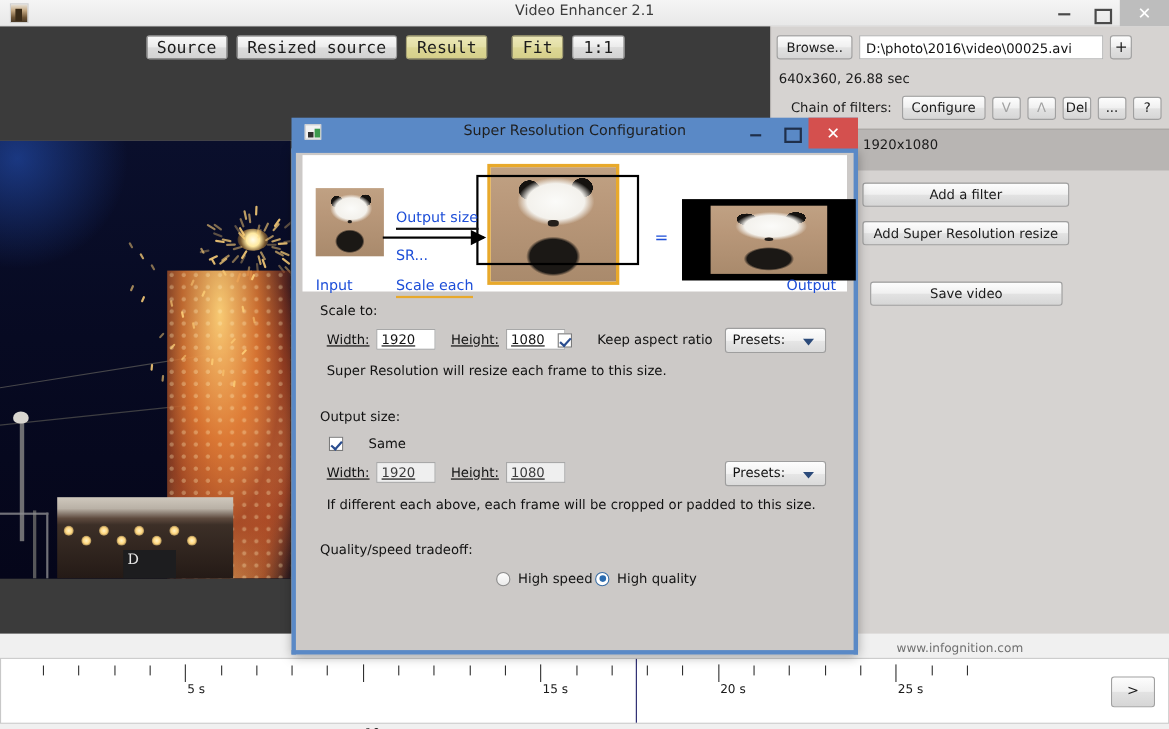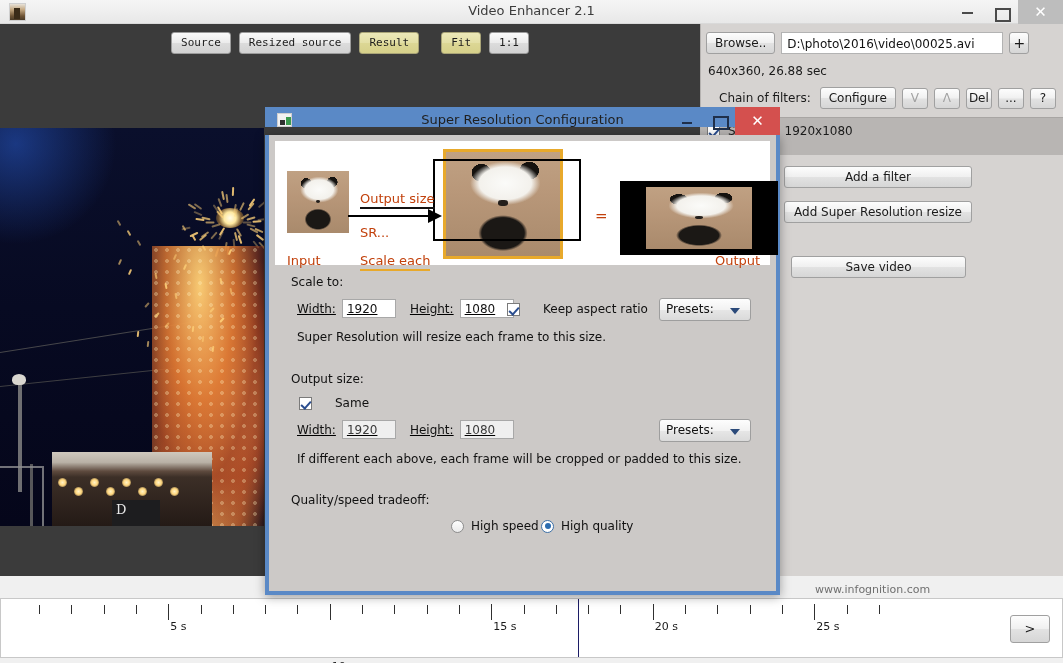--- a/index.html
+++ b/index.html
@@ -62,21 +62,21 @@
   }
   .tool-row {
     position: absolute; left: 0; top: 8px; width: 700px;
     display: flex; justify-content: center; align-items: center; gap: 8px;
   }
   .tbtn {
     background: linear-gradient(to bottom,#fafafa 0%,#ebebeb 50%,#dcdcdc 51%,#d2d2d2 100%);
     border: 1px solid #9b9b9b;
     border-radius: 3px;
     padding: 3px 9px;
-    font-size: 11px;
+    font-size: 15px;
     color: #1c1c1c;
     font-family: "DejaVu Sans Mono", "Liberation Mono", monospace;
     line-height: 14px;
     white-space: nowrap;
   }
   .tbtn.active {
     background: linear-gradient(to bottom,#ece8b8 0%,#e3dfa5 50%,#dcd795 51%,#d6d08a 100%);
     border-color: #a9a477;
   }
   .tbtn.gap { margin-left: 14px; }
@@ -224,21 +224,21 @@
 
   
   .dialog {
     position: absolute; left: 265px; top: 135px; width: 515px; height: 460px;
     background: #ccc9c7;
     border: 4px solid #5a89c6;
     border-top: none;
     box-shadow: 0 2px 10px rgba(0,0,0,0.35);
   }
   .dlg-title {
-    position: absolute; left: -4px; top: -28px; width: 515px; height: 20px;
+    position: absolute; left: -4px; top: -28px; width: 515px; height: 32px;
     background: #5a89c6;
   }
   .dlg-icon {
     position: absolute; left: 12px; top: 6px; width: 15px; height: 14px;
     background: #f2f2f2; border: 1px solid #cfcfcf;
   }
   .dlg-icon::before { content:""; position:absolute; left:2px; top:6px; width:5px; height:5px; background:#303030;}
   .dlg-icon::after  { content:""; position:absolute; left:8px; top:3px; width:5px; height:8px; background:#3c9a4e;}
   .dlg-title-text {
     position: absolute; left: 0; top: 5px; width: 515px; text-align: center;
@@ -283,21 +283,21 @@
   }
   .d-cropbox {
     position: absolute; left: 158px; top: 18px; width: 148px; height: 82px;
     border: 2px solid #000; background: transparent;
   }
   .d-arrow { position: absolute; left: 73px; top: 74px; width: 92px; height: 2px; background: #000; }
   .d-arrow::after {
     content:""; position:absolute; right:-2px; top:-6px;
     border-left: 14px solid #000; border-top: 7px solid transparent; border-bottom: 7px solid transparent;
   }
-  .d-lbl { position: absolute; font-size: 13px; color: #c2410c; font-family: "DejaVu Sans", sans-serif; }
+  .d-lbl { position: absolute; font-size: 13px; color: #1d4ed8; font-family: "DejaVu Sans", sans-serif; }
   .l-outsize { left: 85px; top: 50px; border-bottom: 2px solid #111; padding-bottom: 1px; }
   .l-sr { left: 85px; top: 84px; }
   .l-scalesize { left: 85px; top: 112px; border-bottom: 2px solid #e8a92b; padding-bottom: 1px; }
   .l-input { left: 12px; top: 112px; }
   .l-output { left: 440px; top: 112px; }
   .l-eq { left: 320px; top: 66px; font-size: 15px; }
 
   
   .dlg-body { position: absolute; left: 0; top: 134px; width: 507px; }
   .sec-label { position: absolute; font-size: 12px; color: #111; }

